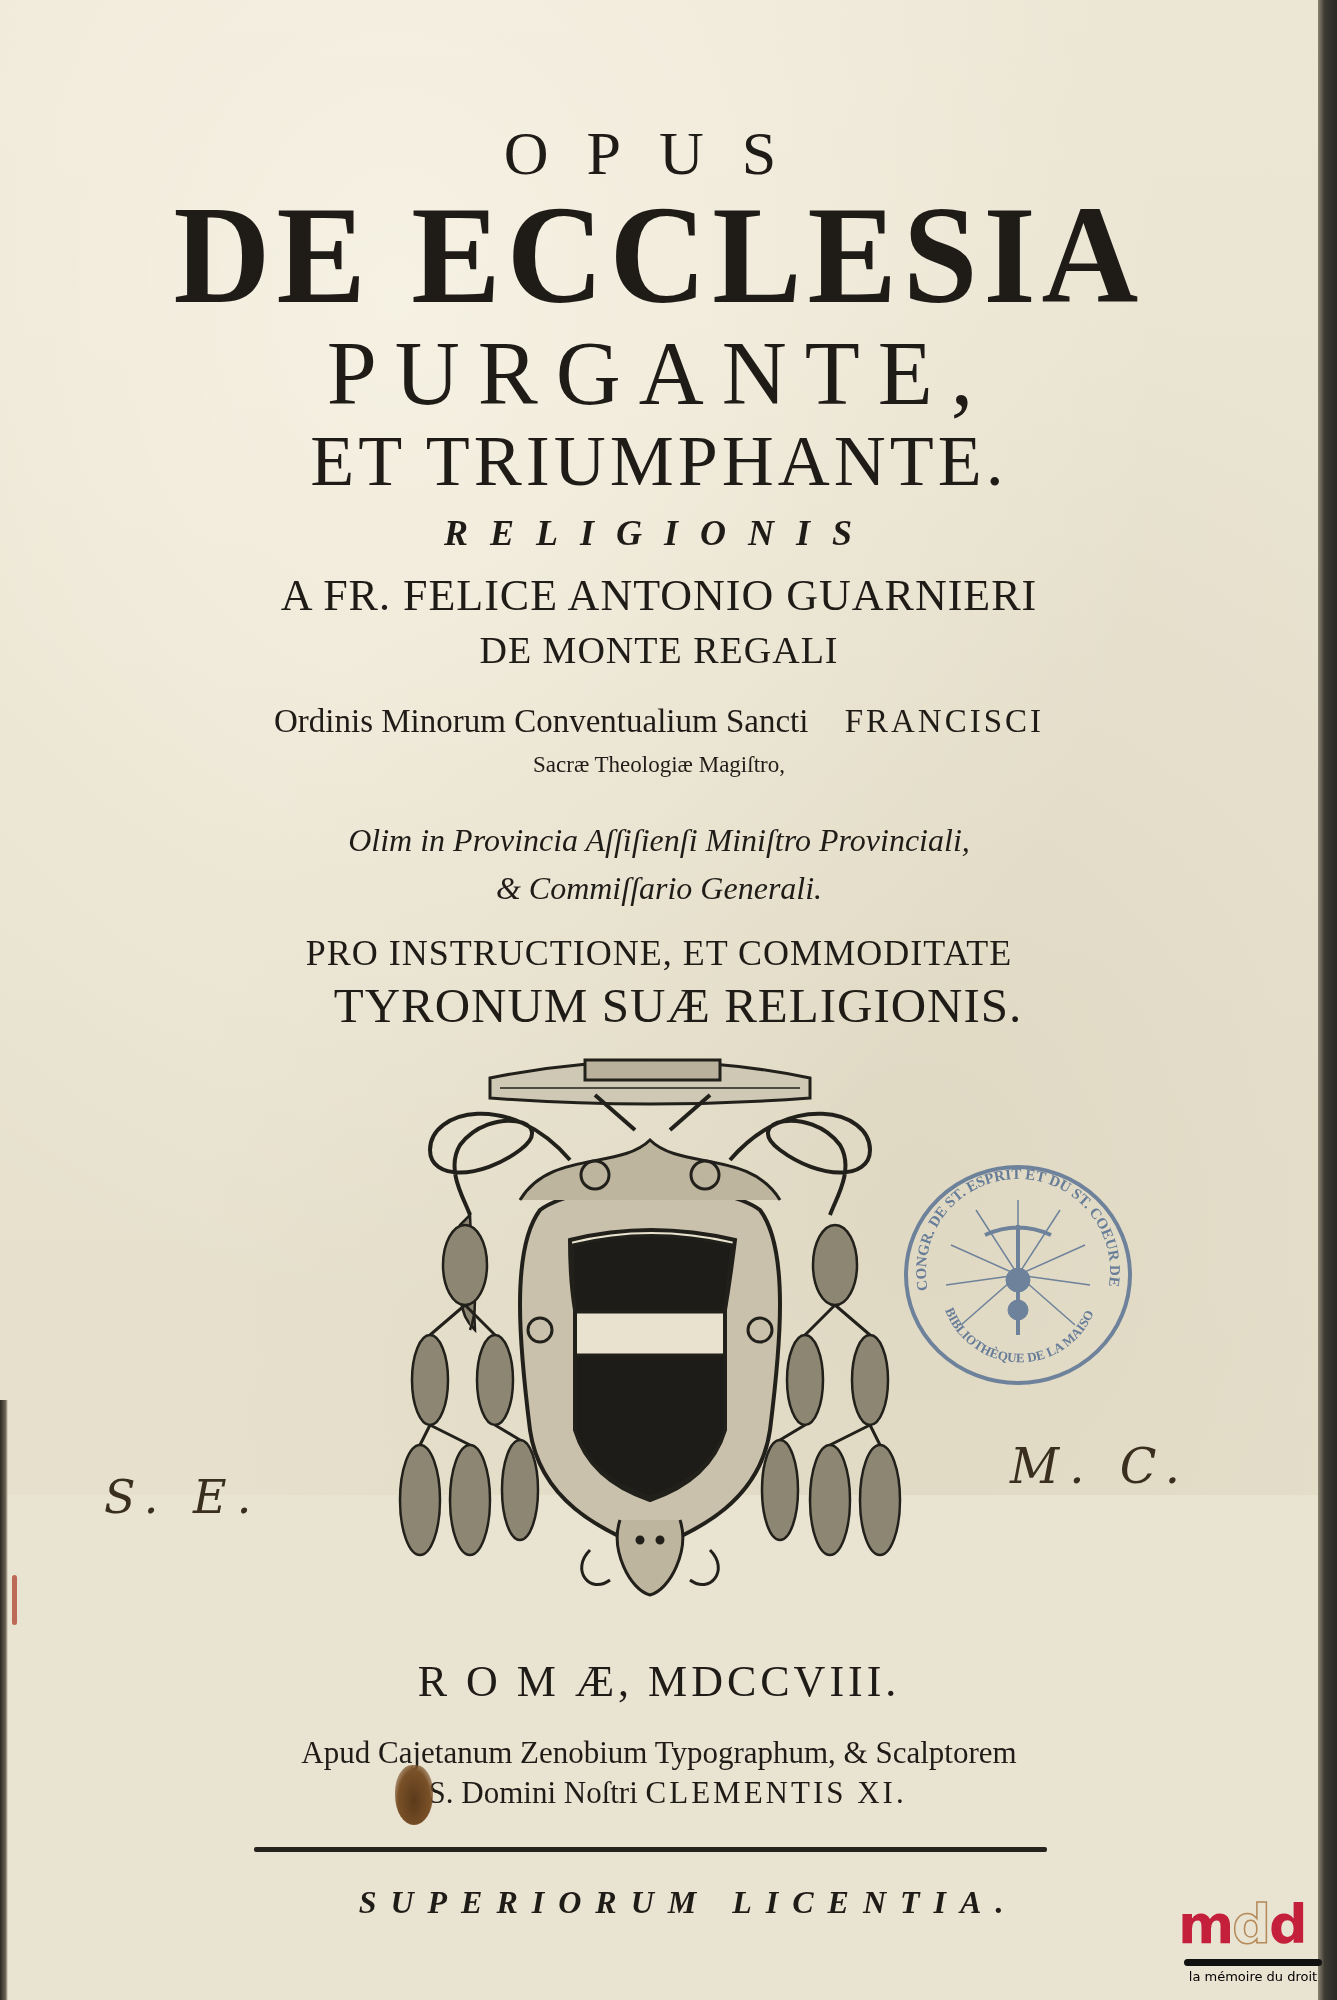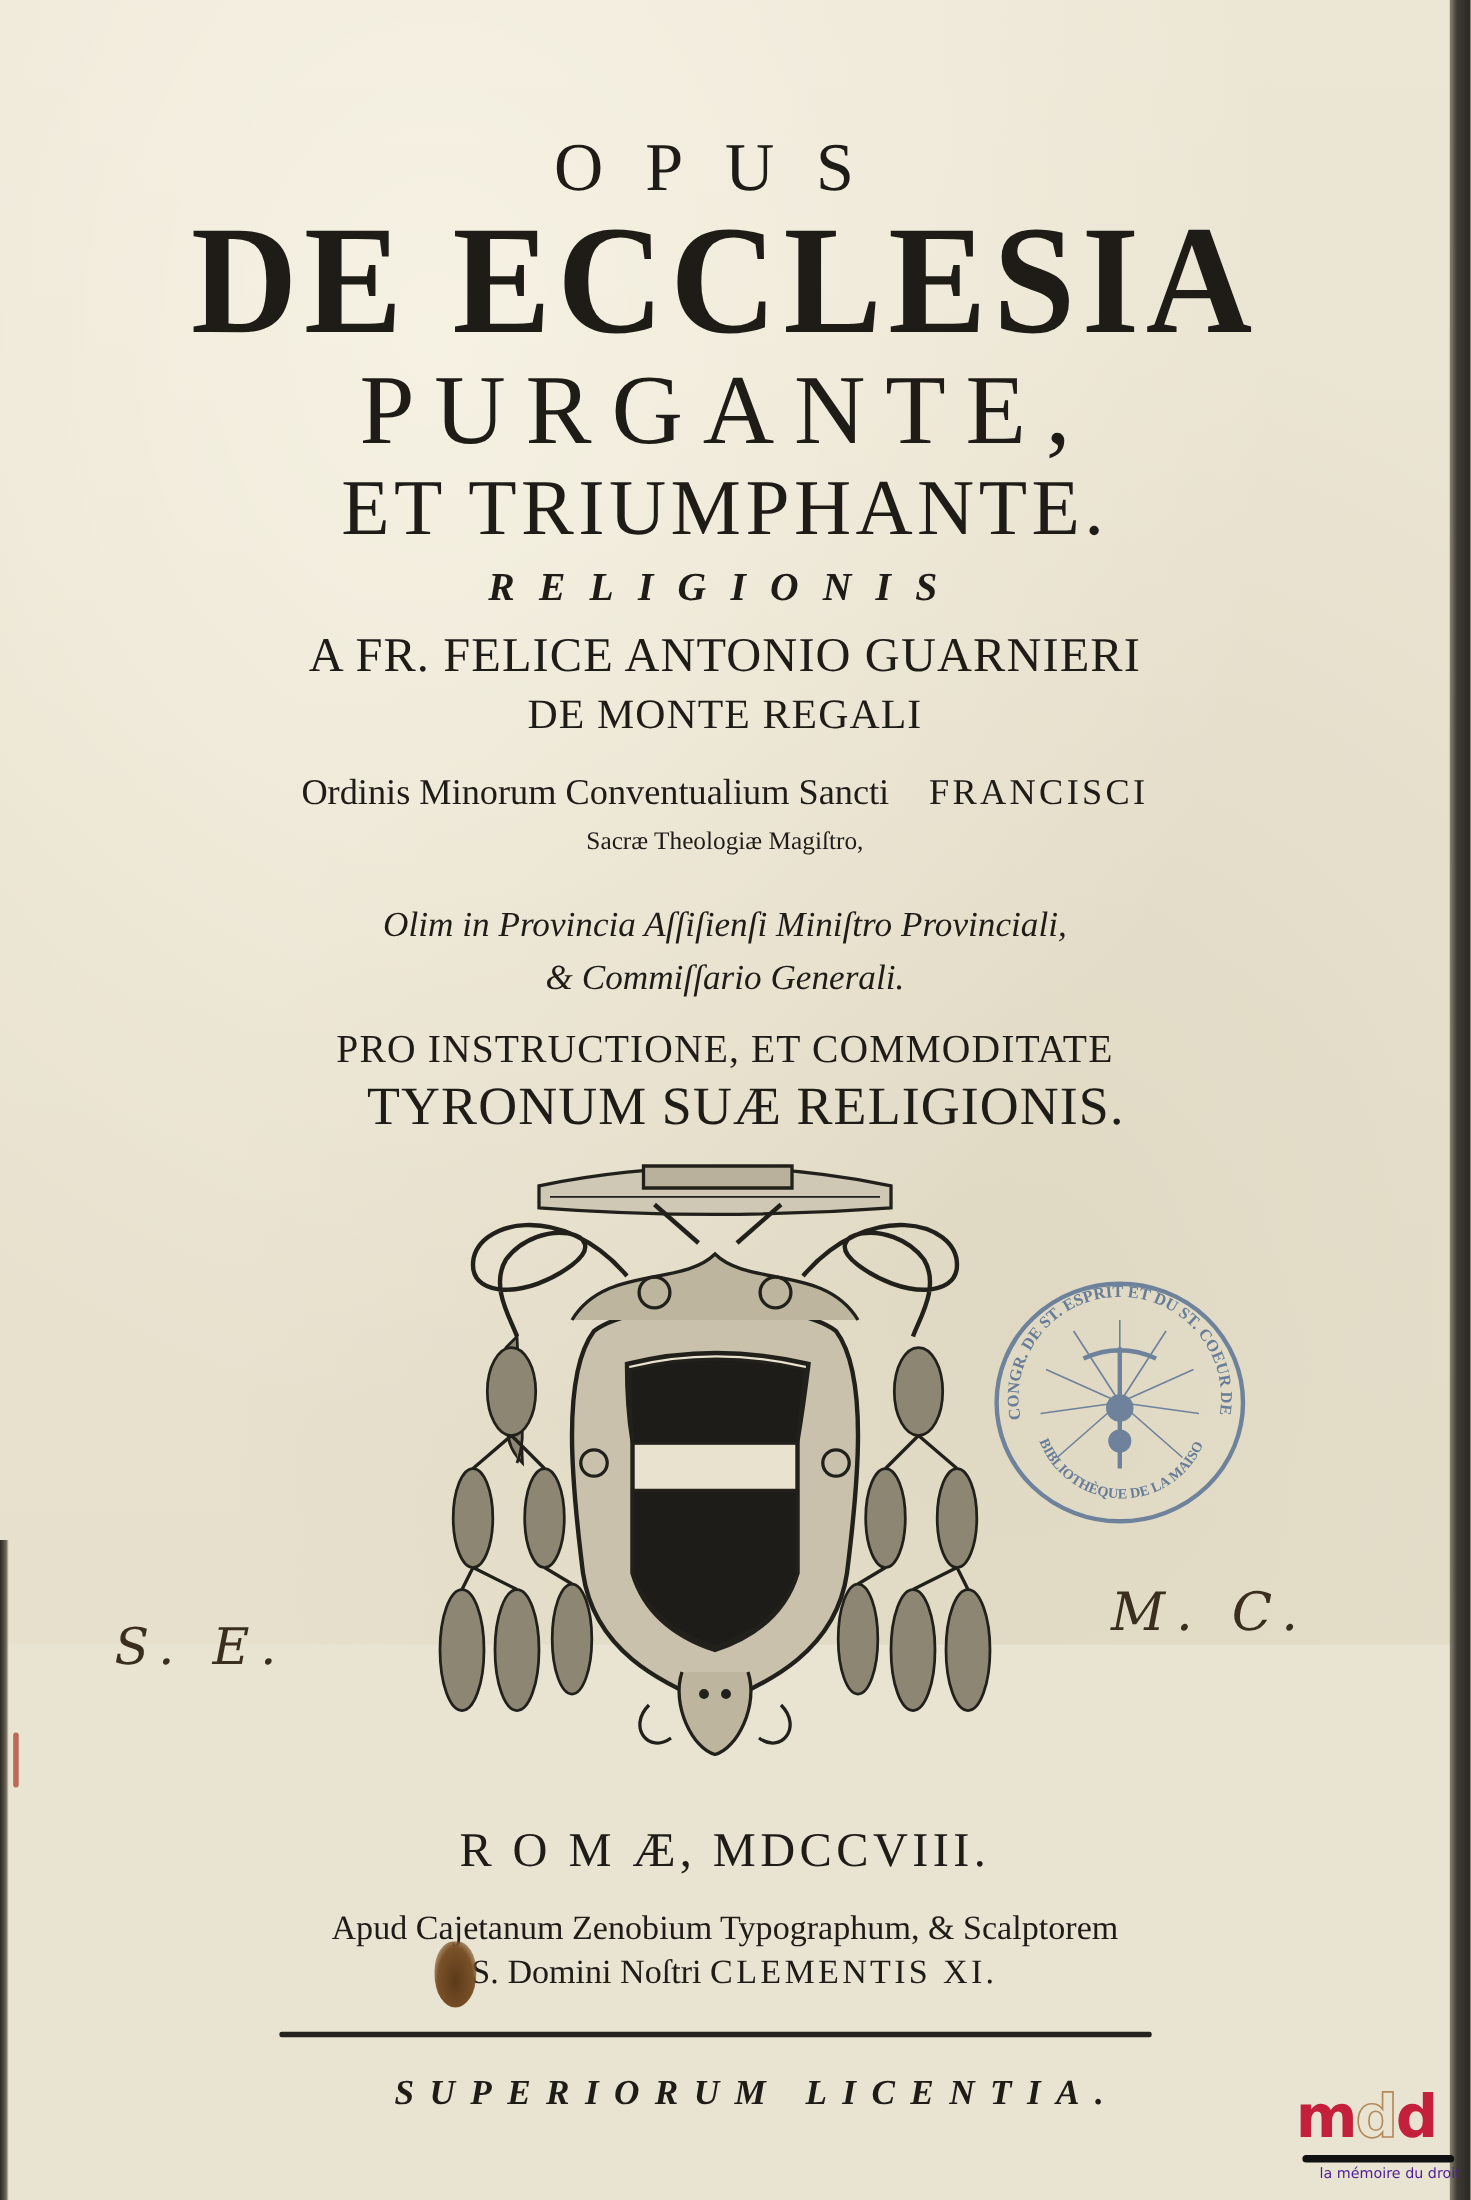--- a/index.html
+++ b/index.html
@@ -68,21 +68,21 @@
   }
   .ink-blot {
     position: absolute; left: 395px; top: 1765px; width: 38px; height: 60px;
     background: radial-gradient(ellipse at 50% 60%, #5b3a1a 0%, #7a5128 60%, rgba(122,81,40,0) 100%);
     border-radius: 45% 45% 50% 50%;
   }
   .logo { position: absolute; left: 1178px; top: 1895px; width: 150px; height: 100px; }
   .logo-word { position: absolute; left: 0; top: 0; font-family: "DejaVu Sans", sans-serif; font-weight: bold; font-size: 54px; color: #c41f3b; letter-spacing: -2px; line-height: 60px; }
   .logo-word .mid { color: #e9e3d2; -webkit-text-stroke: 1.5px #b48a5a; }
   .logo-bar { position: absolute; left: 6px; top: 64px; width: 138px; height: 7px; background: #111; border-radius: 4px; }
-  .logo-tag { position: absolute; left: 0; top: 74px; width: 150px; text-align: right; font-family: "DejaVu Sans", sans-serif; font-size: 13px; color: #4c1d95; }
+  .logo-tag { position: absolute; left: 0; top: 74px; width: 150px; text-align: center; font-family: "DejaVu Sans", sans-serif; font-size: 13px; color: #000000; }
 </style>
 </head>
 <body>
 
 <div class="page">
 
   <div class="line t-opus">OPUS</div>
   <div class="line t-ecclesia">DE ECCLESIA</div>
   <div class="line t-purgante">PURGANTE,</div>
   <div class="line t-triumph">ET TRIUMPHANTE.</div>

